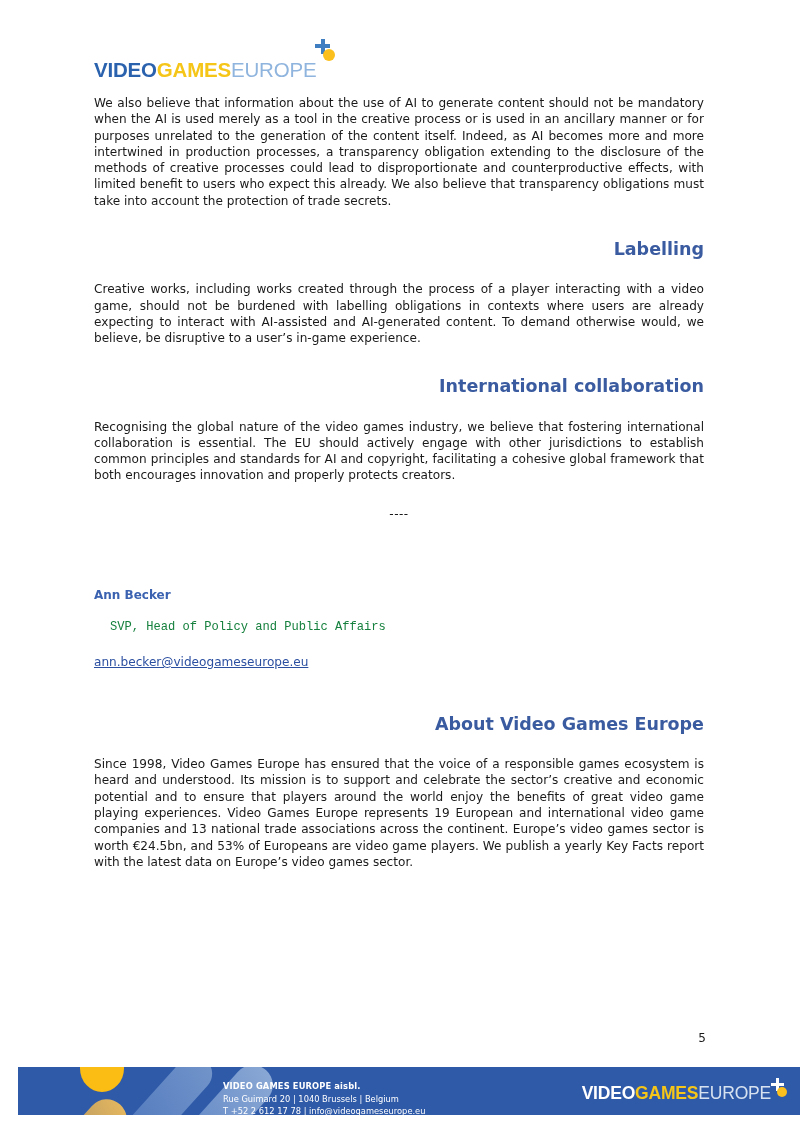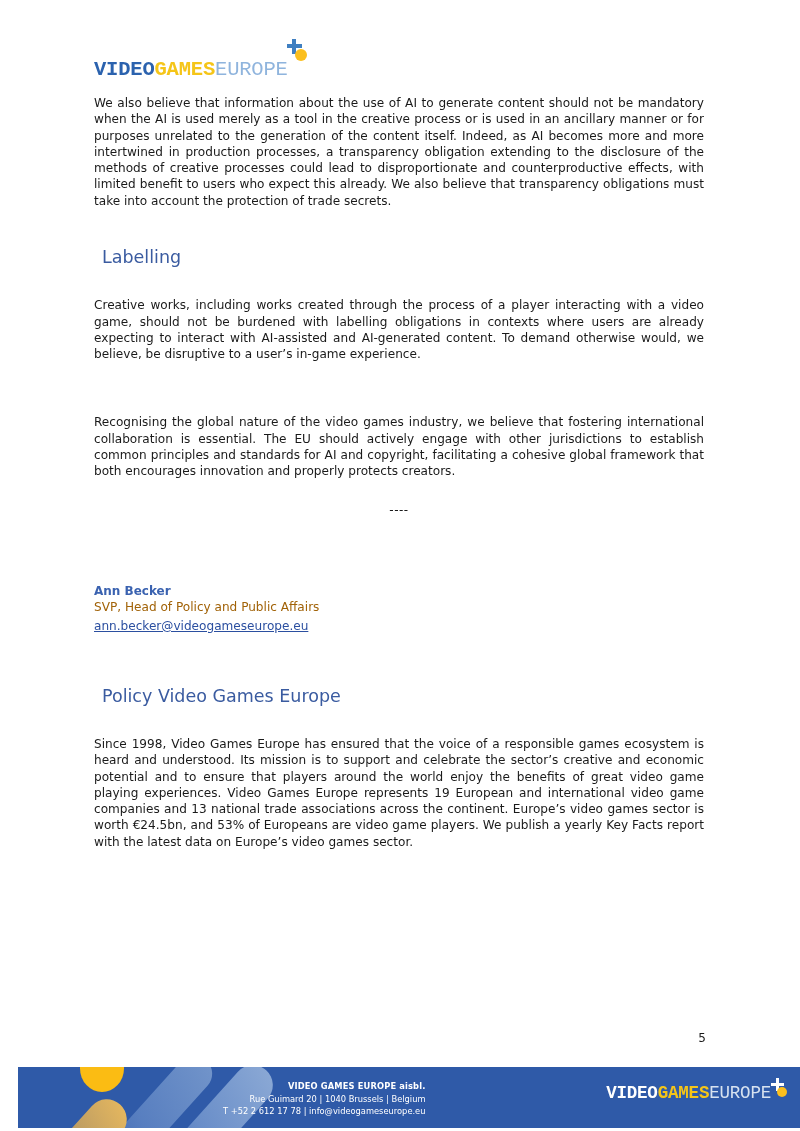--- a/index.html
+++ b/index.html
@@ -28,21 +28,21 @@
   
   .header-logo {
     position: absolute;
     left: 94px;
     top: 46px;
     height: 34px;
     display: flex;
     align-items: flex-end;
   }
   .logo-wordmark {
-    font-family: Liberation Mono, monospace;
+    font-family: Liberation Sans, sans-serif;
     font-size: 20.5px;
     font-weight: bold;
     letter-spacing: -0.2px;
     line-height: 1;
     white-space: nowrap;
   }
   .logo-video  { color: #2b62ae; }
   .logo-games  { color: #f5c518; }
   .logo-europe { color: #8fb4dd; font-weight: normal; }
   .logo-mark {
@@ -84,48 +84,50 @@
   p.body-text {
     margin: 0;
     font-size: 12.1px;
     line-height: 16.3px;
     text-align: justify;
     color: #1a1a1a;
     font-family: "DejaVu Sans", "Liberation Sans", sans-serif;
   }
 
   h2.section-heading {
-    margin: 8px;
+    margin: 0;
     font-size: 17.5px;
-    font-weight: normal;
+    font-weight: bold;
     color: #3a5ba0;
     line-height: 1.15;
     font-family: "DejaVu Sans", "Liberation Sans", sans-serif;
+    text-align: right;
   }
 
   .sep-dashes {
     text-align: center;
     font-size: 12.1px;
     line-height: 16.3px;
     color: #1a1a1a;
     letter-spacing: 0.5px;
   }
 
   .contact-name {
     font-size: 12px;
     line-height: 15px;
     font-weight: bold;
     color: #3a62b0;
     margin: 0;
   }
   .contact-role {
     font-size: 12.1px;
     line-height: 16px;
-    color: #a16207;
-    margin: 0;
+    color: #15803d;
+    margin: 16px;
+    font-family: Liberation Mono, monospace;
   }
   .contact-email {
     font-size: 12.1px;
     line-height: 16px;
     color: #2b4fa0;
     text-decoration: underline;
     margin: 0;
     display: inline-block;
     cursor: pointer;
   }
@@ -144,24 +146,23 @@
     text-align: right;
     width: 30px;
   }
 
   
   .footer {
     position: absolute;
     left: 18px;
     top: 1067px;
     width: 782px;
-    height: 61px;
+    height: 48px;
     background: #2f5aa8;
     overflow: hidden;
-    text-align: right;
   }
   .footer-deco {
     position: absolute;
     left: 0; top: -22px;
     width: 300px;
     height: 110px;
     overflow: visible;
     pointer-events: none;
   }
   .deco-circle {
@@ -262,39 +263,40 @@
     <p class="body-text">We also believe that information about the use of AI to generate content should not be mandatory when the AI is used merely as a tool in the creative process or is used in an ancillary manner or for purposes unrelated to the generation of the content itself. Indeed, as AI becomes more and more intertwined in production processes, a transparency obligation extending to the disclosure of the methods of creative processes could lead to disproportionate and counterproductive effects, with limited benefit to users who expect this already. We also believe that transparency obligations must take into account the protection of trade secrets.</p>
 
     <div class="spacer-lg"></div>
 
     <h2 class="section-heading">Labelling</h2>
     <div class="spacer-md"></div>
     <p class="body-text">Creative works, including works created through the process of a player interacting with a video game, should not be burdened with labelling obligations in contexts where users are already expecting to interact with AI-assisted and AI-generated content. To demand otherwise would, we believe, be disruptive to a user’s in-game experience.</p>
 
     <div class="spacer-lg"></div>
 
+    <h2 class="section-heading">International collaboration</h2>
     <div class="spacer-md"></div>
     <p class="body-text">Recognising the global nature of the video games industry, we believe that fostering international collaboration is essential. The EU should actively engage with other jurisdictions to establish common principles and standards for AI and copyright, facilitating a cohesive global framework that both encourages innovation and properly protects creators.</p>
 
     <div class="spacer-md"></div>
 
     <div class="sep-dashes">----</div>
 
     <div class="spacer-lg"></div>
     <div class="spacer-sm"></div>
 
     <div class="spacer-md"></div>
     <p class="contact-name">Ann Becker</p>
     <p class="contact-role">SVP, Head of Policy and Public Affairs</p>
     <a class="contact-email" href="#">ann.becker@videogameseurope.eu</a>
 
     <div class="spacer-lg"></div>
     <div class="spacer-sm"></div>
 
-    <h2 class="section-heading">Policy Video Games Europe</h2>
+    <h2 class="section-heading">About Video Games Europe</h2>
     <div class="spacer-md"></div>
     <p class="body-text">Since 1998, Video Games Europe has ensured that the voice of a responsible games ecosystem is heard and understood. Its mission is to support and celebrate the sector’s creative and economic potential and to ensure that players around the world enjoy the benefits of great video game playing experiences. Video Games Europe represents 19 European and international video game companies and 13 national trade associations across the continent. Europe’s video games sector is worth €24.5bn, and 53% of Europeans are video game players. We publish a yearly Key Facts report with the latest data on Europe’s video games sector.</p>
 
   </div>
 
   <div class="page-number">5</div>
 
   <div class="footer">
 
     <div class="footer-deco">

